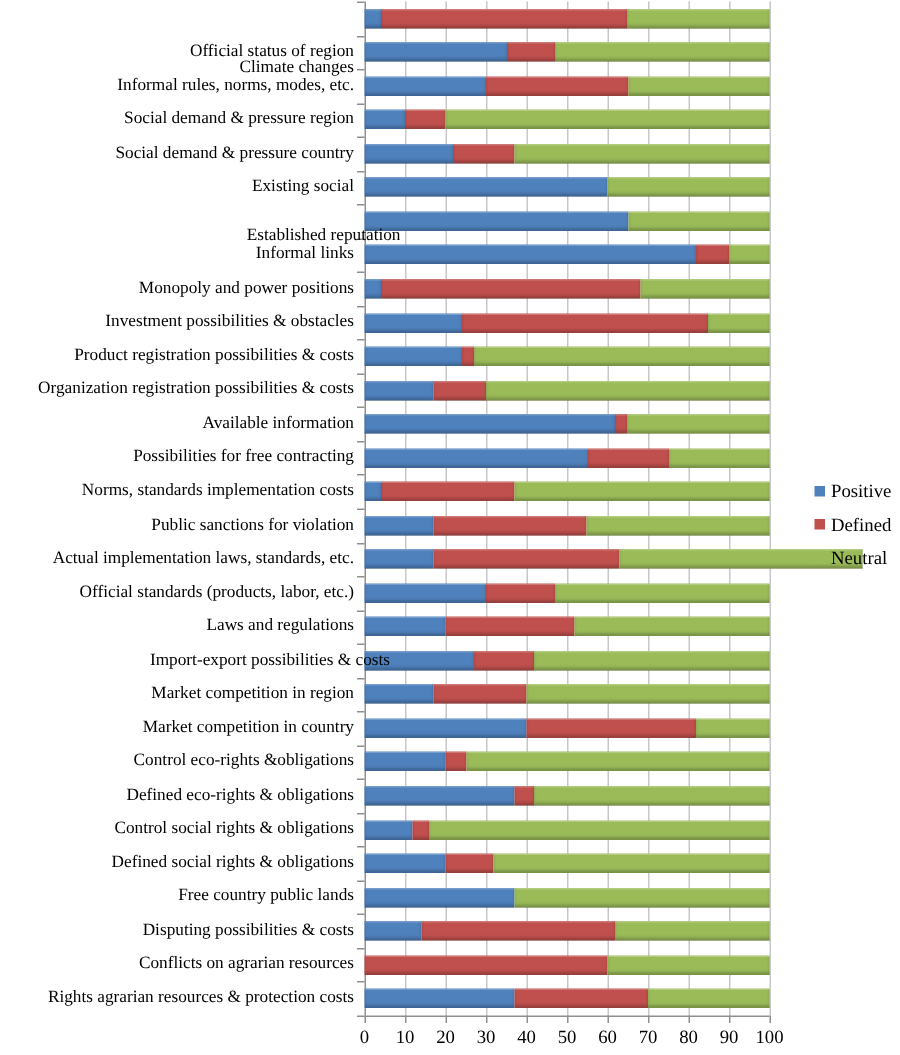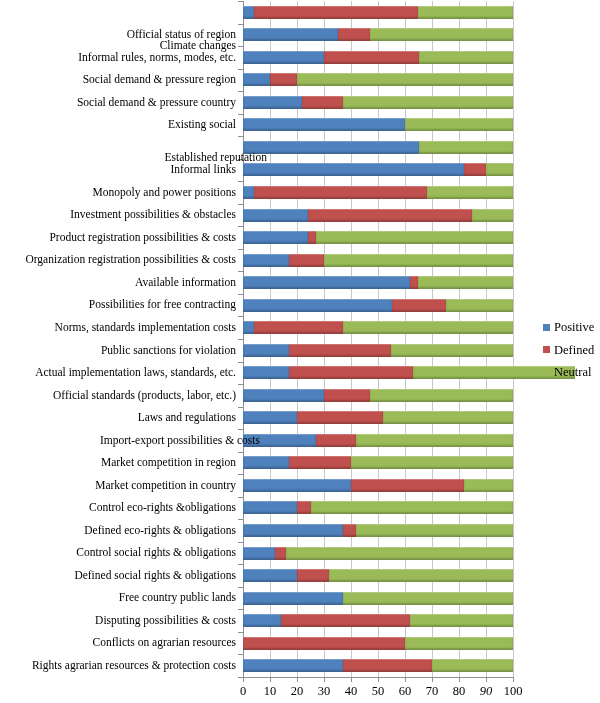--- a/index.html
+++ b/index.html
@@ -334,21 +334,21 @@
   <div id="x-axis">
       <div class="x-num" style="left: 243px; top: 685px;">0</div>
       <div class="x-num" style="left: 270px; top: 685px;">10</div>
       <div class="x-num" style="left: 297px; top: 685px;">20</div>
       <div class="x-num" style="left: 324px; top: 685px;">30</div>
       <div class="x-num" style="left: 351px; top: 685px;">40</div>
       <div class="x-num" style="left: 378px; top: 685px;">50</div>
       <div class="x-num" style="left: 405px; top: 685px;">60</div>
       <div class="x-num" style="left: 432px; top: 685px;">70</div>
       <div class="x-num" style="left: 459px; top: 685px;">80</div>
-      <div class="x-num" style="left: 486px; top: 685px; font-style: italic;">90</div>
+      <div class="x-num" style="left: 486px; top: 685px;">90</div>
       <div class="x-num" style="left: 513px; top: 685px;">100</div>
     </div>
   <div id="legend" class="legend">
       <div class="legend-item">
         <div class="legend-marker" style="background: rgb(79, 129, 189);"></div>
         <div class="legend-label">Positive</div>
       </div>
       <div class="legend-item">
         <div class="legend-marker" style="background: rgb(192, 80, 77);"></div>
         <div class="legend-label">Defined</div>

